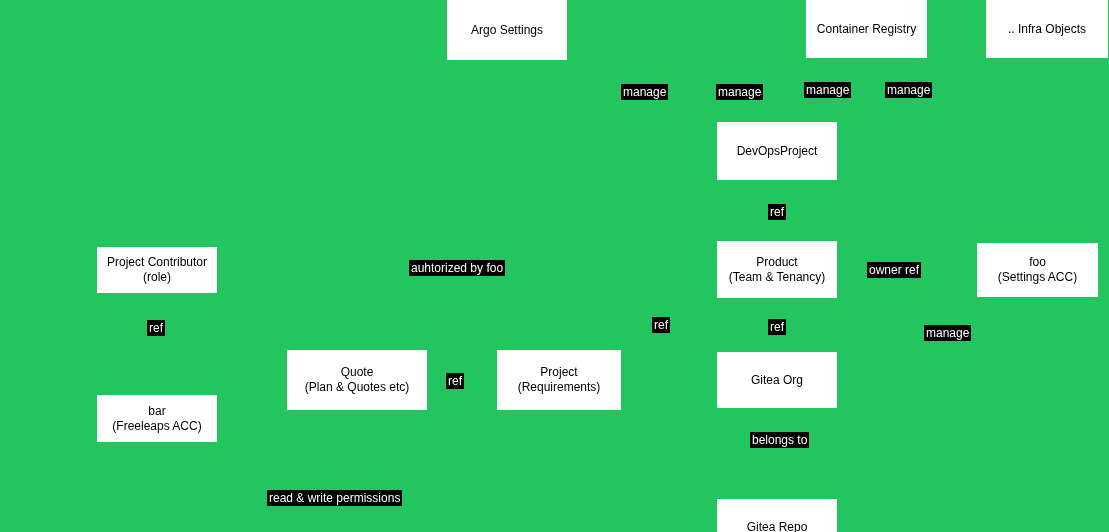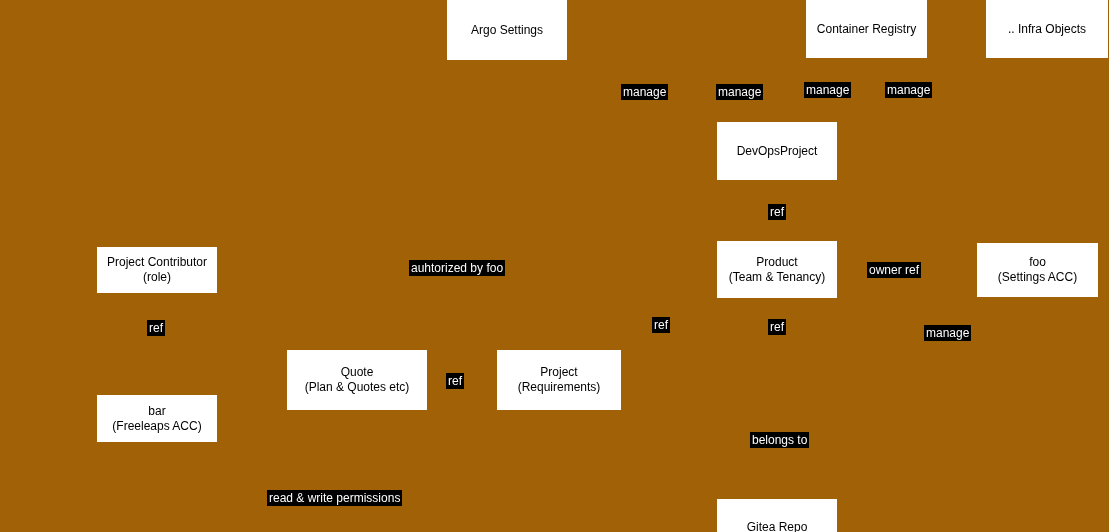--- a/index.html
+++ b/index.html
@@ -5,21 +5,21 @@
   html, body {
     margin: 0;
     padding: 0;
     background: #000000;
     font-family: "Liberation Sans", sans-serif;
   }
   .canvas {
     position: relative;
     width: 1109px;
     height: 532px;
-    background: #a16207;
+    background: #22c55e;
     overflow: hidden;
   }
   .node {
     position: absolute;
     background: #ffffff;
     color: #000000;
     display: flex;
     align-items: center;
     justify-content: center;
     text-align: center;
@@ -69,20 +69,21 @@
 
   <div class="node" style="left:977px; top:243px; width:121px; height:54px;">foo
 (Settings ACC)</div>
 
   <span class="edge-label" style="left:924px; top:325px;">manage</span>
 
   <span class="edge-label" style="left:652px; top:317px;">ref</span>
 
   <span class="edge-label" style="left:768px; top:319px;">ref</span>
 
+  <div class="node" style="left:717px; top:352px; width:120px; height:56px;">Gitea Org</div>
 
   <span class="edge-label" style="left:750px; top:432px;">belongs to</span>
 
   <div class="node" style="left:717px; top:471px; width:120px; height:57px;margin-top:28px;">Gitea Repo</div>
 
   <div class="node" style="left:97px; top:247px; width:120px; height:46px;">Project Contributor
 (role)</div>
 
   <span class="edge-label" style="left:147px; top:320px;">ref</span>
 

